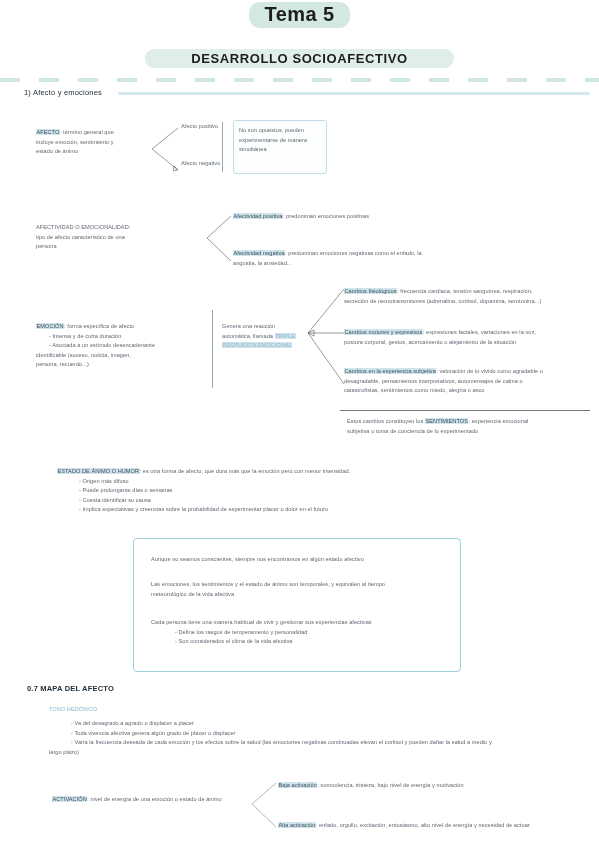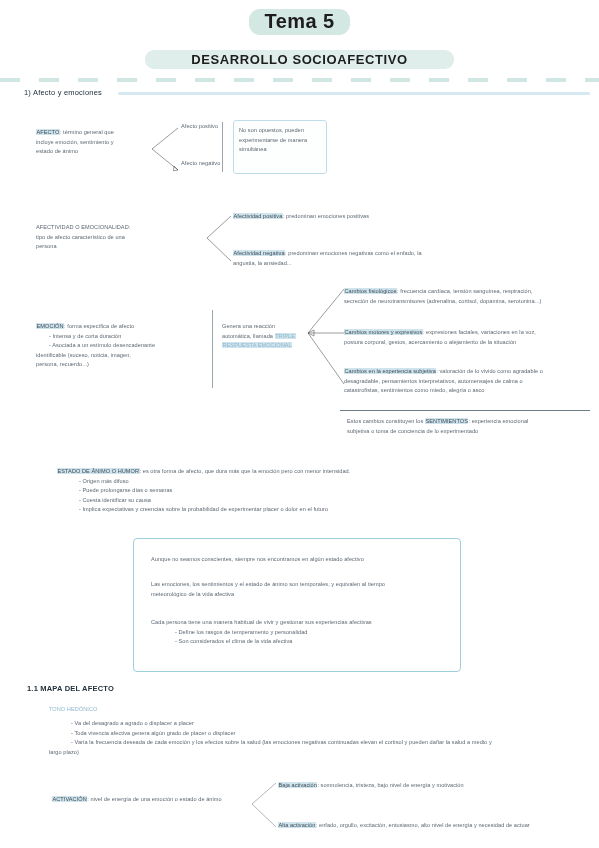--- a/index.html
+++ b/index.html
@@ -17,30 +17,30 @@
   .hdr{position:absolute;left:0;top:0;width:599px;}
   .title-wrap{text-align:center;}
   .t1{
     display:inline-block;
     font-size:20px;font-weight:bold;color:#1d1d1d;
     letter-spacing:.4px;
     background:#d3e7e3;
     border-radius:11px;
     padding:1px 16px 2px 16px;
     line-height:1.15;
-    margin-top:9px;
+    margin-top:2px;
   }
   .t2{
     display:inline-block;
     font-size:13px;font-weight:bold;color:#1d1d1d;
     letter-spacing:.6px;
     background:#dfeeea;
     border-radius:9px;
     padding:2px 46px 2px 46px;
-    margin-top:15px;
+    margin-top:21px;
   }
   .dashrule{
     position:absolute;left:0;top:78px;width:599px;height:4px;
     background:repeating-linear-gradient(to right,#cfe6e2 0 20px,transparent 20px 39px);
   }
 
   
   .sec1{
     position:absolute;left:24px;top:88px;
     font-size:7.5px;font-weight:normal;color:#23313c;letter-spacing:.2px;
@@ -198,21 +198,21 @@
       <span>Las emociones, los sentimientos y el estado de ánimo son temporales, y equivalen al tiempo</span><br>
       <span>meteorológico de la vida afectiva</span>
     </div>
     <div class="tx" style="left:17px;top:79px;width:300px;">
       <span>Cada persona tiene una manera habitual de vivir y gestionar sus experiencias afectivas</span><br>
       <span style="padding-left:24px">- Define los rasgos de temperamento y personalidad</span><br>
       <span style="padding-left:24px">- Son considerados el clima de la vida afectiva</span>
     </div>
   </div>
 
-  <div class="sec11">1.1 MAPA DEL AFECTO</div>
+  <div class="sec11">0.7 MAPA DEL AFECTO</div>
 
   <div class="tx bl" style="left:49px;top:705px;">TONO HEDÓNICO</div>
   <div class="tx" style="left:49px;top:719px;width:545px;">
     <span style="padding-left:22px">- Va del desagrado a agrado o displacer a placer</span><br>
     <span style="padding-left:22px">- Toda vivencia afectiva genera algún grado de placer o displacer</span><br>
     <span style="padding-left:22px">- Varía la frecuencia deseada de cada emoción y los efectos sobre la salud (las emociones negativas continuadas elevan el cortisol y pueden dañar la salud a medio y</span><br>
     <span>largo plazo)</span>
   </div>
 
   <div class="tx" style="left:52px;top:795px;">

